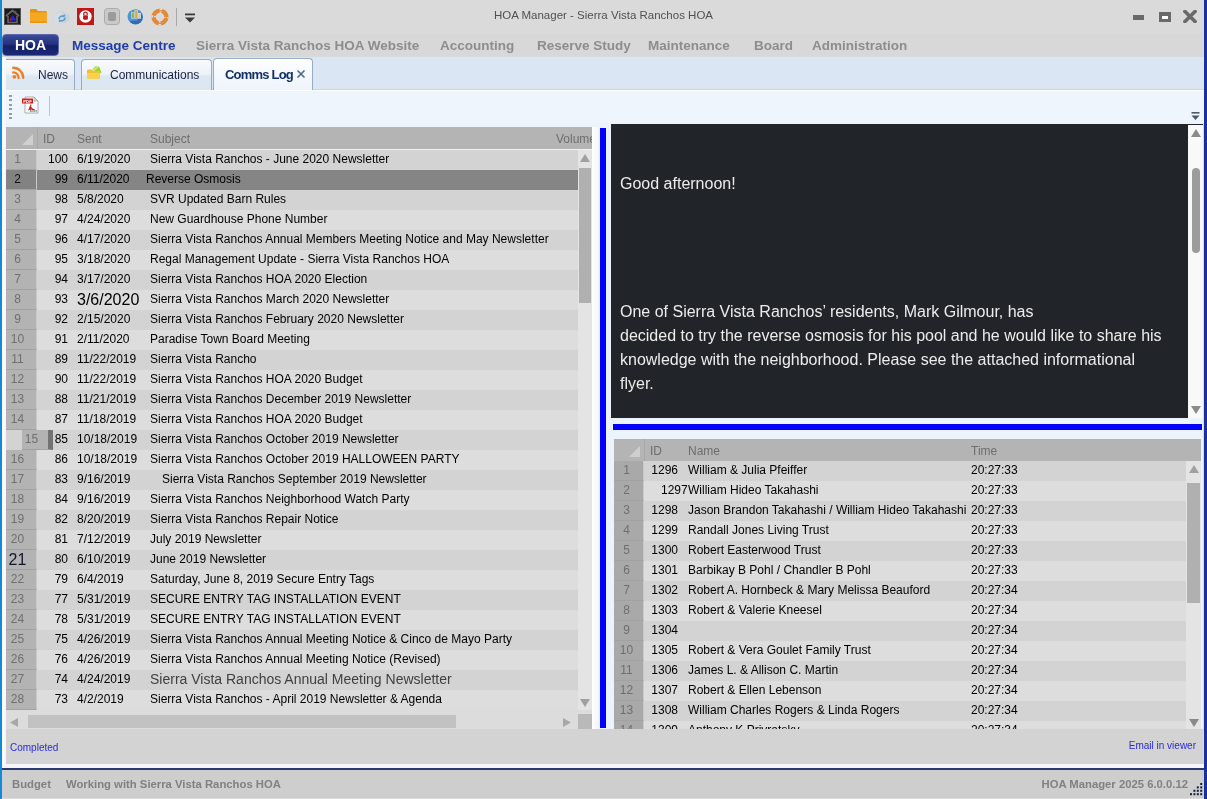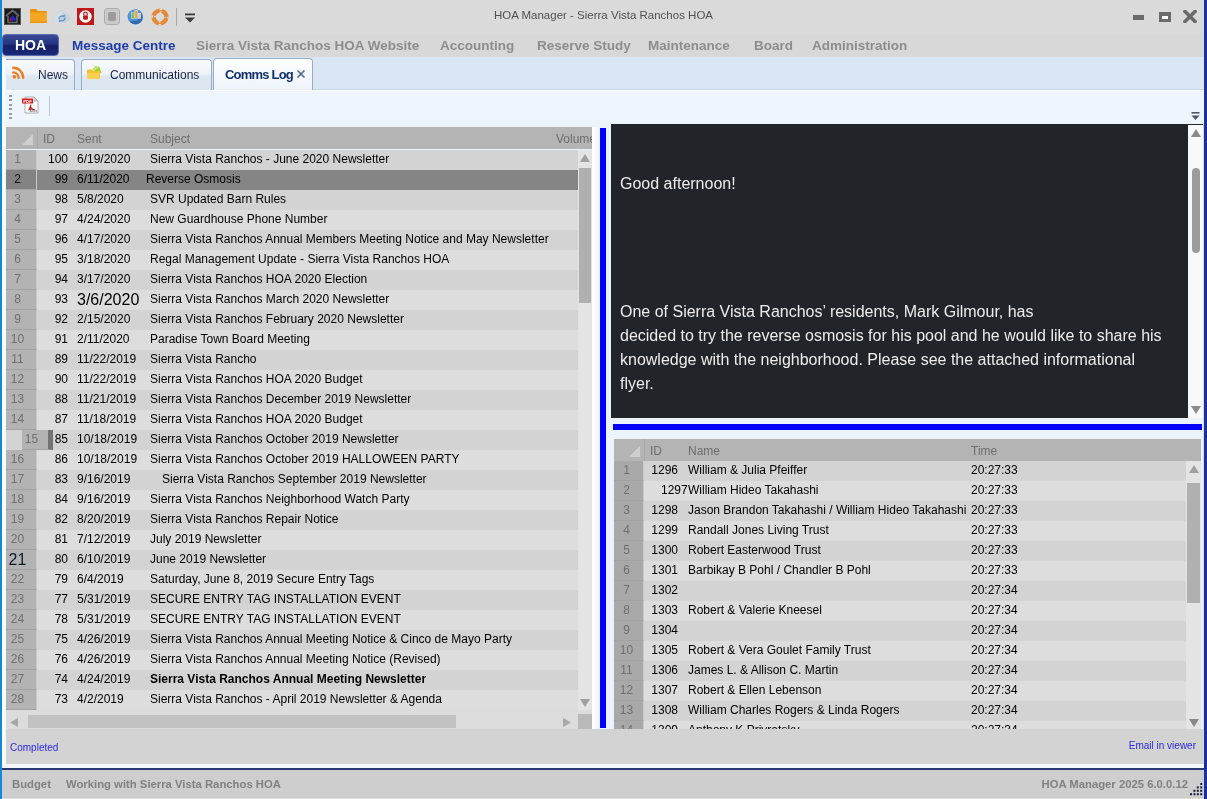--- a/index.html
+++ b/index.html
@@ -257,21 +257,21 @@
 <div class="abs" style="left:150px;top:630px;width:405px;height:20;font-size:12px;color:#000000;line-height:19px;white-space:nowrap;overflow:hidden;">Sierra Vista Ranchos Annual Meeting Notice &amp; Cinco de Mayo Party</div>
 <div class="abs" style="left:6px;top:650px;width:572px;height:20px;background:#dddddd;"></div>
 <div class="abs" style="left:6px;top:650px;width:31px;height:20px;background:#b3b3b3;border-right:1px solid #c9c9c9;border-bottom:1px solid #a2a2a2;font-size:12px;color:#6f6f6f;text-align:center;line-height:19px;padding-right:7px;">26</div>
 <div class="abs" style="left:38px;top:650px;width:30px;height:20px;font-size:12px;color:#000000;text-align:right;line-height:19px;">76</div>
 <div class="abs" style="left:77px;top:650px;font-size:12px;color:#000000;line-height:19px;">4/26/2019</div>
 <div class="abs" style="left:150px;top:650px;width:405px;height:20;font-size:12px;color:#000000;line-height:19px;white-space:nowrap;overflow:hidden;">Sierra Vista Ranchos Annual Meeting Notice (Revised)</div>
 <div class="abs" style="left:6px;top:670px;width:572px;height:20px;background:#d3d3d3;"></div>
 <div class="abs" style="left:6px;top:670px;width:31px;height:20px;background:#b3b3b3;border-right:1px solid #c9c9c9;border-bottom:1px solid #a2a2a2;font-size:12px;color:#6f6f6f;text-align:center;line-height:19px;padding-right:7px;">27</div>
 <div class="abs" style="left:38px;top:670px;width:30px;height:20px;font-size:12px;color:#000000;text-align:right;line-height:19px;">74</div>
 <div class="abs" style="left:77px;top:670px;font-size:12px;color:#000000;line-height:19px;">4/24/2019</div>
-<div class="abs" style="left:150px;top:670px;width:405px;height:20;font-size:12px;color:#000000;line-height:19px;white-space:nowrap;overflow:hidden;font-weight:bold;">Sierra Vista Ranchos Annual Meeting Newsletter</div>
+<div class="abs" style="left:150px;top:670px;width:405px;height:20;font-size:14px;color:#404040;line-height:19px;white-space:nowrap;overflow:hidden;">Sierra Vista Ranchos Annual Meeting Newsletter</div>
 <div class="abs" style="left:6px;top:690px;width:572px;height:20px;background:#dddddd;"></div>
 <div class="abs" style="left:6px;top:690px;width:31px;height:20px;background:#b3b3b3;border-right:1px solid #c9c9c9;border-bottom:1px solid #a2a2a2;font-size:12px;color:#6f6f6f;text-align:center;line-height:19px;padding-right:7px;">28</div>
 <div class="abs" style="left:38px;top:690px;width:30px;height:20px;font-size:12px;color:#000000;text-align:right;line-height:19px;">73</div>
 <div class="abs" style="left:77px;top:690px;font-size:12px;color:#000000;line-height:19px;">4/2/2019</div>
 <div class="abs" style="left:150px;top:690px;width:405px;height:20;font-size:12px;color:#000000;line-height:19px;white-space:nowrap;overflow:hidden;">Sierra Vista Ranchos - April 2019 Newsletter &amp; Agenda</div>
 <div class="abs" style="left:578px;top:150px;width:14px;height:563px;background:#e4e4e4;"></div>
 <svg class="abs" style="left:580px;top:154px;" width="10" height="8" viewBox="0 0 10 8">
     <path d="M5 0 L10 8 L0 8z" fill="#a0a0a0"></path>
   </svg>
 <div class="abs" style="left:579px;top:168px;width:12px;height:135px;background:#b0b0b0;"></div>
@@ -340,20 +340,21 @@
 <div class="abs" style="left:74px;top:80px;font-size:12px;color:#000;line-height:19px;white-space:nowrap;">Robert Easterwood Trust</div>
 <div class="abs" style="left:357px;top:80px;font-size:12px;color:#000;line-height:19px;">20:27:33</div>
 <div class="abs" style="left:0;top:100px;width:572px;height:20px;background:#dddddd;"></div>
 <div class="abs" style="left:0;top:100px;width:30px;height:20px;background:#a9a9a9;border-right:1px solid #c9c9c9;border-bottom:1px solid #a2a2a2;font-size:12px;color:#6f6f6f;text-align:center;line-height:19px;padding-right:4px;">6</div>
 <div class="abs" style="left:31px;top:100px;width:33px;height:20px;font-size:12px;color:#000;text-align:right;line-height:19px;">1301</div>
 <div class="abs" style="left:74px;top:100px;font-size:12px;color:#000;line-height:19px;white-space:nowrap;">Barbikay B Pohl / Chandler B Pohl</div>
 <div class="abs" style="left:357px;top:100px;font-size:12px;color:#000;line-height:19px;">20:27:33</div>
 <div class="abs" style="left:0;top:120px;width:572px;height:20px;background:#d3d3d3;"></div>
 <div class="abs" style="left:0;top:120px;width:30px;height:20px;background:#a9a9a9;border-right:1px solid #c9c9c9;border-bottom:1px solid #a2a2a2;font-size:12px;color:#6f6f6f;text-align:center;line-height:19px;padding-right:4px;">7</div>
 <div class="abs" style="left:31px;top:120px;width:33px;height:20px;font-size:12px;color:#000;text-align:right;line-height:19px;">1302</div>
+<div class="abs" style="left:74px;top:120px;font-size:12px;color:#000;line-height:19px;white-space:nowrap;">Robert A. Hornbeck &amp; Mary Melissa Beauford</div>
 <div class="abs" style="left:357px;top:120px;font-size:12px;color:#000;line-height:19px;">20:27:34</div>
 <div class="abs" style="left:0;top:140px;width:572px;height:20px;background:#dddddd;"></div>
 <div class="abs" style="left:0;top:140px;width:30px;height:20px;background:#a9a9a9;border-right:1px solid #c9c9c9;border-bottom:1px solid #a2a2a2;font-size:12px;color:#6f6f6f;text-align:center;line-height:19px;padding-right:4px;">8</div>
 <div class="abs" style="left:31px;top:140px;width:33px;height:20px;font-size:12px;color:#000;text-align:right;line-height:19px;">1303</div>
 <div class="abs" style="left:74px;top:140px;font-size:12px;color:#000;line-height:19px;white-space:nowrap;">Robert &amp; Valerie Kneesel</div>
 <div class="abs" style="left:357px;top:140px;font-size:12px;color:#000;line-height:19px;">20:27:34</div>
 <div class="abs" style="left:0;top:160px;width:572px;height:20px;background:#d3d3d3;"></div>
 <div class="abs" style="left:0;top:160px;width:30px;height:20px;background:#a9a9a9;border-right:1px solid #c9c9c9;border-bottom:1px solid #a2a2a2;font-size:12px;color:#6f6f6f;text-align:center;line-height:19px;padding-right:4px;">9</div>
 <div class="abs" style="left:31px;top:160px;width:33px;height:20px;font-size:12px;color:#000;text-align:right;line-height:19px;">1304</div>
 <div class="abs" style="left:357px;top:160px;font-size:12px;color:#000;line-height:19px;">20:27:34</div>

